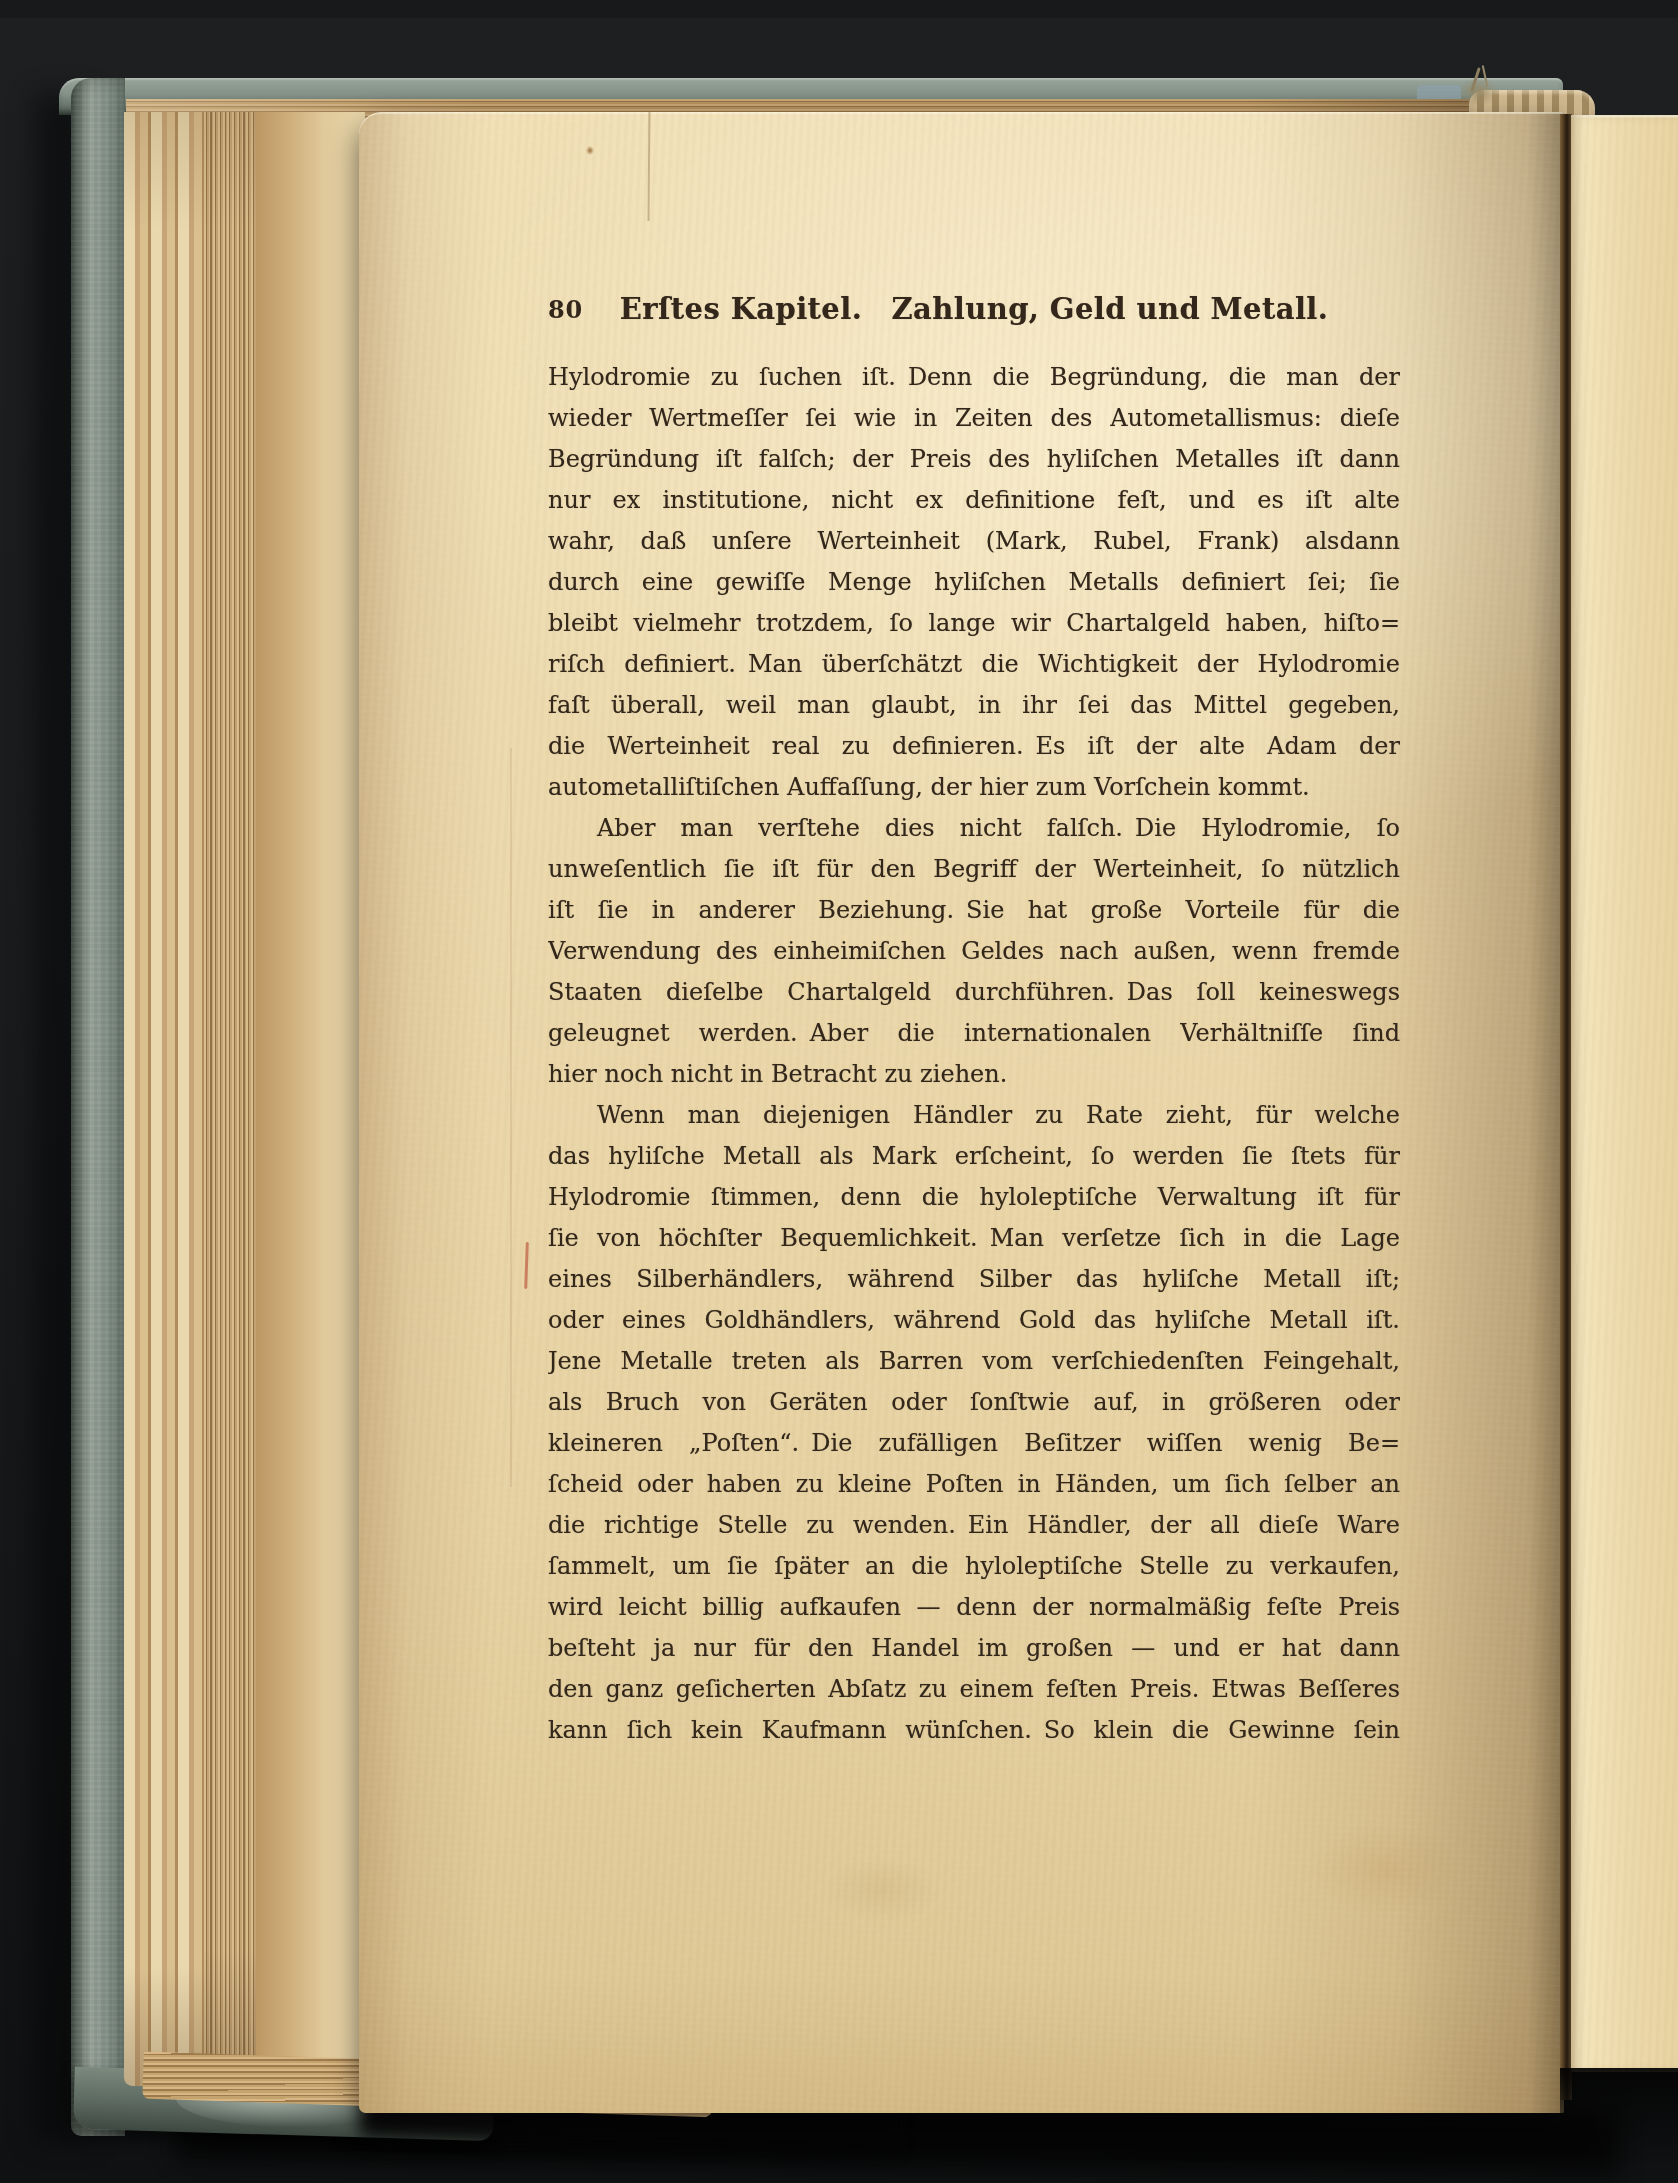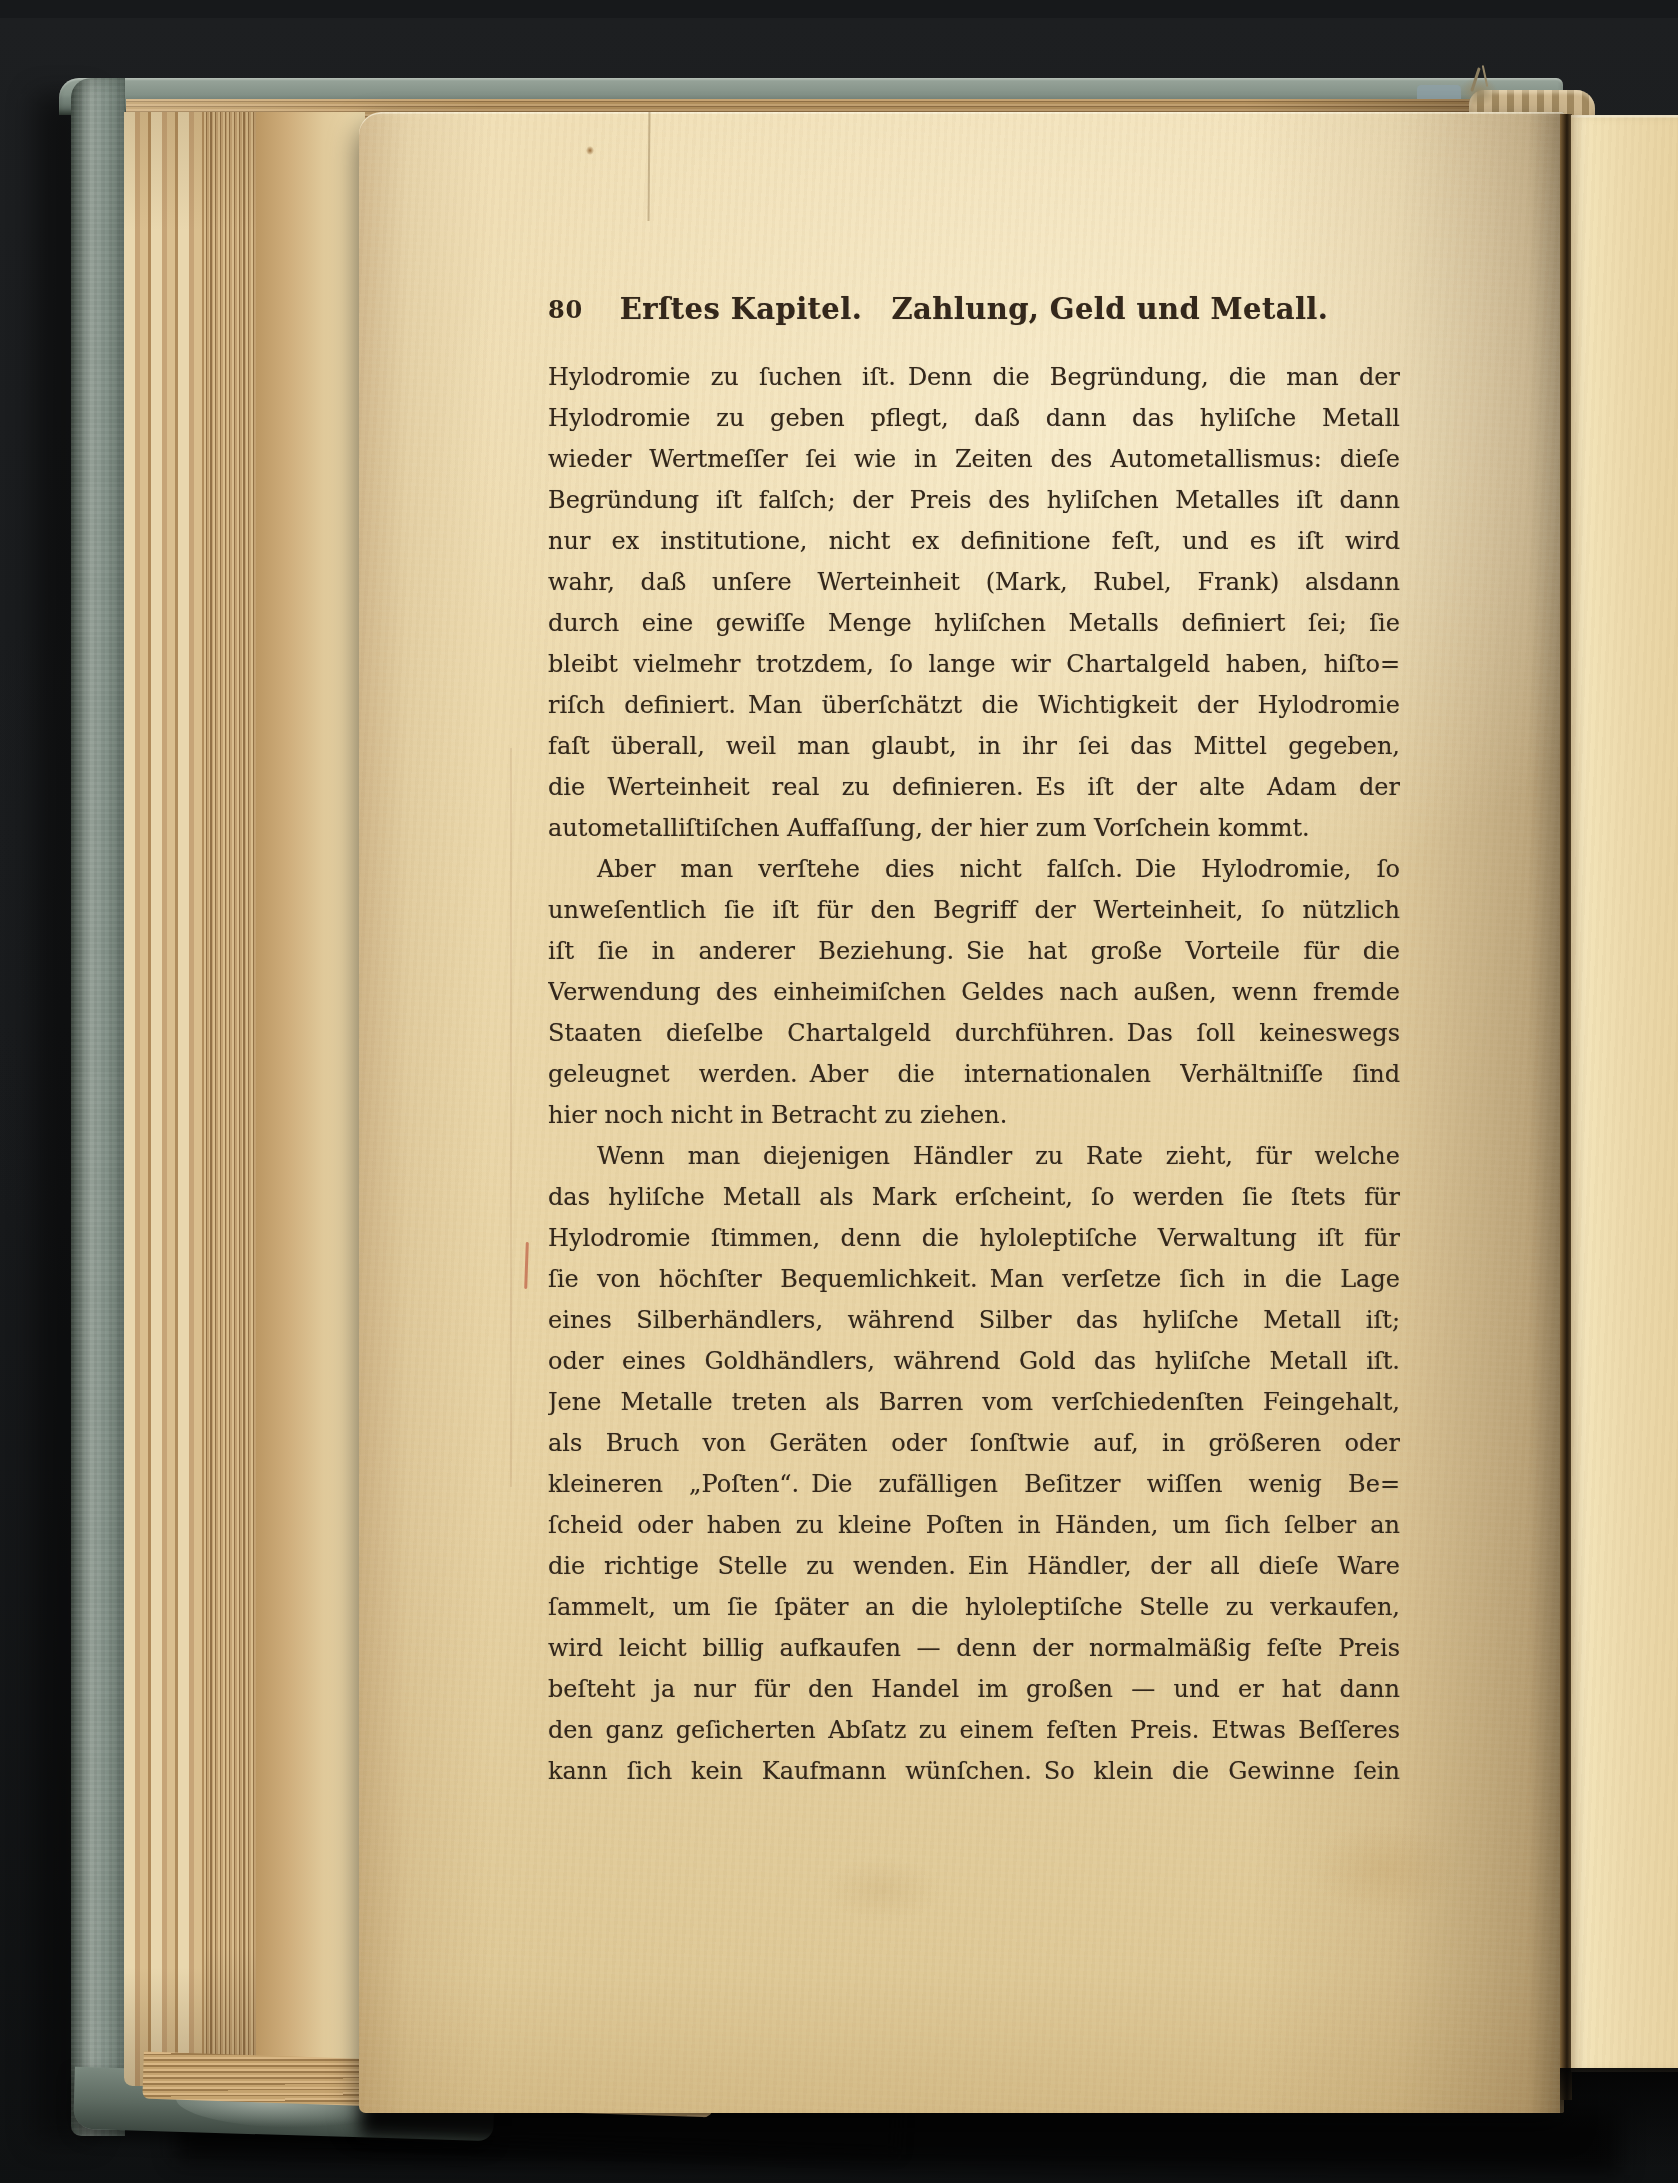--- a/index.html
+++ b/index.html
@@ -158,24 +158,23 @@
   <div class="page-facing"></div>
   <div class="facing-bottom-shadow"></div>
 
   <div class="pagehead">
     <span class="page-num">80</span>
     <div class="head-title">Erſtes Kapitel. Zahlung, Geld und Metall.</div>
   </div>
 
   <div class="body-text">
       <div class="tline">Hylodromie zu ſuchen iſt. Denn die Begründung, die man der</div>
-      <div class="tline">Hylodromie zu geben pflegt, daß dann das hyliſche Metall</div>
       <div class="tline">wieder Wertmeſſer ſei wie in Zeiten des Autometallismus: dieſe</div>
       <div class="tline">Begründung iſt falſch; der Preis des hyliſchen Metalles iſt dann</div>
-      <div class="tline">nur ex institutione, nicht ex definitione feſt, und es iſt wird</div>
+      <div class="tline">nur ex institutione, nicht ex definitione feſt, und es iſt alte</div>
       <div class="tline">wahr, daß unſere Werteinheit (Mark, Rubel, Frank) alsdann</div>
       <div class="tline">durch eine gewiſſe Menge hyliſchen Metalls definiert ſei; ſie</div>
       <div class="tline">bleibt vielmehr trotzdem, ſo lange wir Chartalgeld haben, hiſto=</div>
       <div class="tline">riſch definiert. Man überſchätzt die Wichtigkeit der Hylodromie</div>
       <div class="tline">faſt überall, weil man glaubt, in ihr ſei das Mittel gegeben,</div>
       <div class="tline">die Werteinheit real zu definieren. Es iſt der alte Adam der</div>
       <div class="tline plast">autometalliſtiſchen Auffaſſung, der hier zum Vorſchein kommt.</div>
       <div class="tline indent">Aber man verſtehe dies nicht falſch. Die Hylodromie, ſo</div>
       <div class="tline">unweſentlich ſie iſt für den Begriff der Werteinheit, ſo nützlich</div>
       <div class="tline">iſt ſie in anderer Beziehung. Sie hat große Vorteile für die</div>

